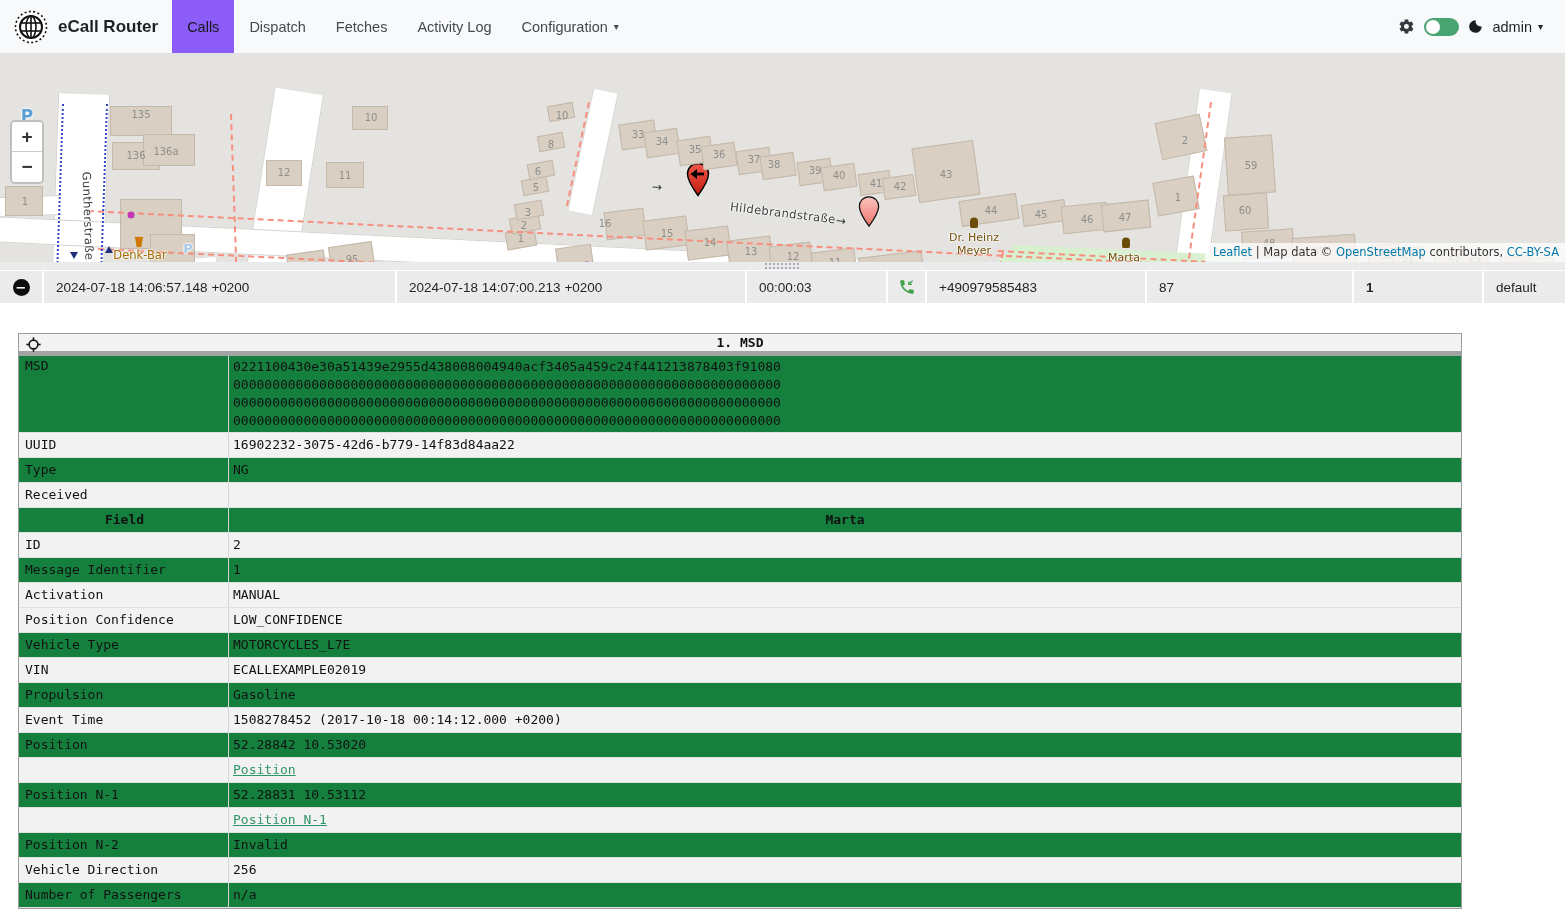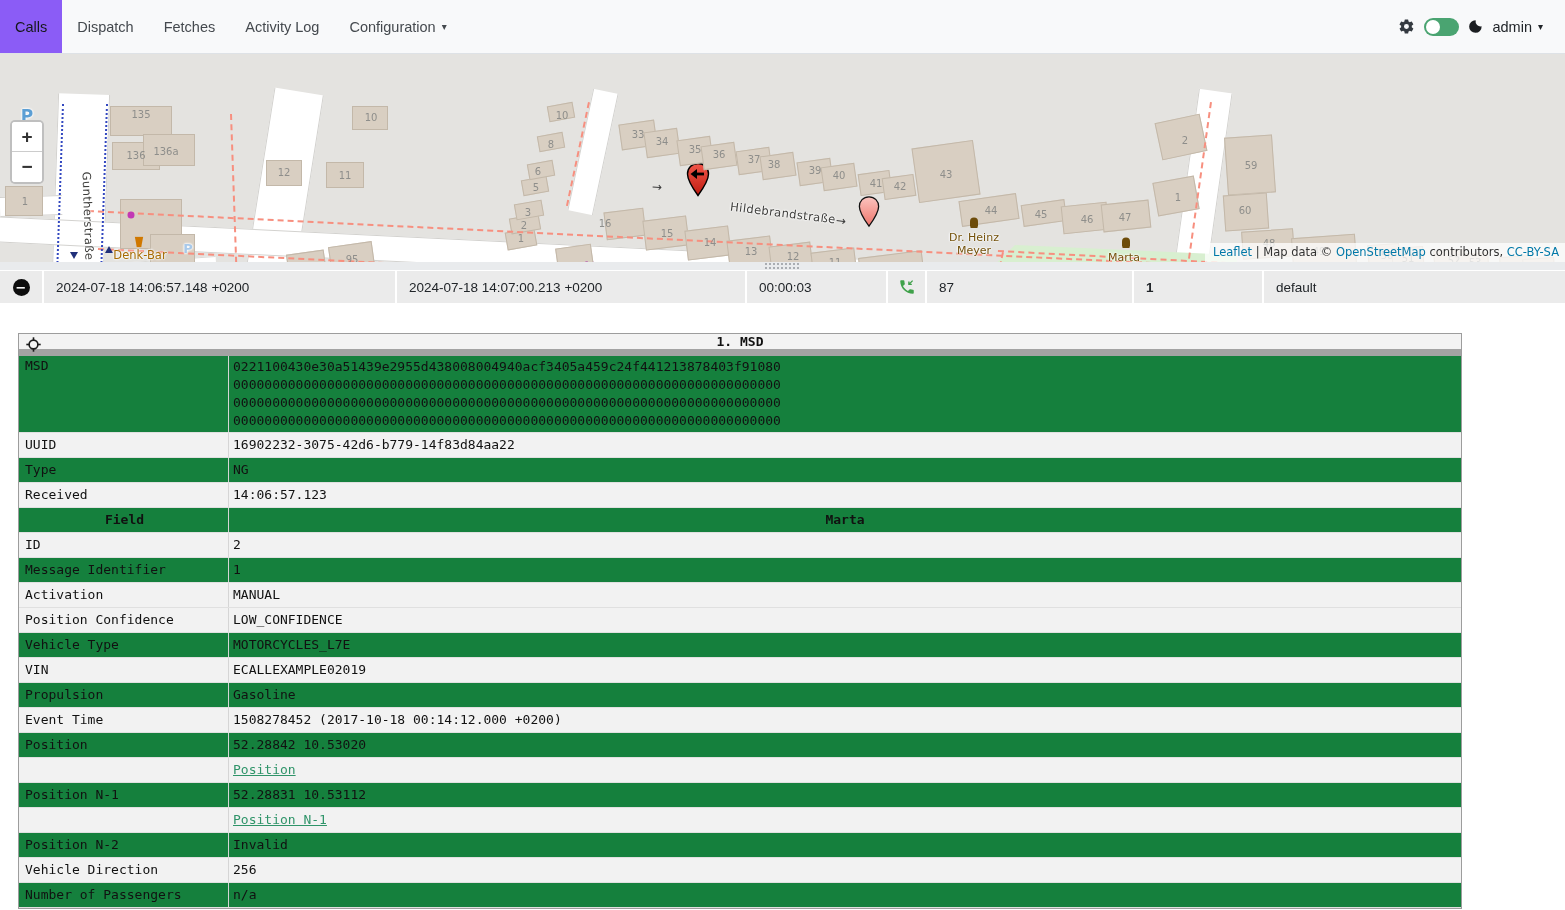--- a/index.html
+++ b/index.html
@@ -89,37 +89,48 @@
   .c-caller { width:220px; }
   .c-code { width:207px; }
   .c-count { width:130px; font-weight:bold; }
   .c-profile { flex:1; }
   .minus-circle { width:17px; height:17px; border-radius:50%; background:#0d0d0d; color:#fff;
                   display:flex; align-items:center; justify-content:center; font:bold 13px "DejaVu Sans",sans-serif; cursor:pointer; }
 
   
   .msd-wrap { margin:30px 0 0 18px; width:1444px; border:1px solid #9d9d9d;
               font-family:"DejaVu Sans Mono","Liberation Mono",monospace; font-size:13px; color:#111; }
-  .msd-header { height:22px; background:#f3f3f3; border-bottom:7px solid #a3a3a3; position:relative;
+  .msd-header { height:22px; background:#f3f3f3; border-bottom:5px solid #a3a3a3; position:relative;
                 display:flex; align-items:center; justify-content:center; font-weight:bold; }
   .msd-header .target { position:absolute; left:7px; top:3px; cursor:pointer; }
   .trow { display:flex; border-bottom:1px solid #e0e0e0; background:#15803d; }
   .trow.stripe { background:#f2f2f2; }
   .tc-label { width:210px; padding:2px 4px 2px 6px; border-right:1px solid #d5d5d5; }
   .tc-value { flex:1; padding:2px 4px 2px 4px; }
   .trow.colhead { font-weight:bold; }
   .trow.colhead .tc-label, .trow.colhead .tc-value { text-align:center; }
   .trow .line { line-height:18px; }
   .trow:not(.msd-row) .tc-label, .trow:not(.msd-row) .tc-value { line-height:20px; }
   .green-link { color:#2f9469; text-decoration:underline; cursor:pointer; }
 </style>
 </head>
 <body>
 
 <div class="navbar">
+  <div class="brand-wrap">
+    <svg width="34" height="34" viewBox="0 0 34 34">
+      <circle cx="17" cy="17" r="15.5" fill="#fff" stroke="#111" stroke-width="1.6" stroke-dasharray="2 2.4"></circle>
+      <circle cx="17" cy="17" r="11" fill="none" stroke="#111" stroke-width="2"></circle>
+      <ellipse cx="17" cy="17" rx="5" ry="11" fill="none" stroke="#111" stroke-width="1.6"></ellipse>
+      <line x1="6" y1="13" x2="28" y2="13" stroke="#111" stroke-width="1.6"></line>
+      <line x1="6" y1="21" x2="28" y2="21" stroke="#111" stroke-width="1.6"></line>
+      <line x1="17" y1="6" x2="17" y2="28" stroke="#111" stroke-width="1.6"></line>
+    </svg>
+    <span class="brand">eCall Router</span>
+  </div>
   <div class="main-nav">
       <div class="nav-item active">Calls</div>
       <div class="nav-item">Dispatch</div>
       <div class="nav-item">Fetches</div>
       <div class="nav-item">Activity Log</div>
       <div class="nav-item">Configuration<span class="caret">▾</span></div>
     </div>
   <div class="nav-right">
     <svg width="17" height="17" viewBox="0 0 24 24">
       <path fill="#343a40" d="M19.4 13c.04-.33.06-.66.06-1s-.02-.67-.06-1l2.1-1.65a.5.5 0 0 0 .12-.64l-2-3.46a.5.5 0 0 0-.6-.22l-2.48 1a7.6 7.6 0 0 0-1.73-1l-.38-2.65A.5.5 0 0 0 13.93 2h-4a.5.5 0 0 0-.5.42l-.37 2.65c-.63.26-1.2.6-1.74 1l-2.48-1a.5.5 0 0 0-.6.22l-2 3.46a.5.5 0 0 0 .12.64L4.46 11c-.04.33-.06.66-.06 1s.02.67.06 1l-2.1 1.65a.5.5 0 0 0-.12.64l2 3.46c.14.24.42.34.6.22l2.48-1c.54.4 1.11.74 1.74 1l.37 2.65c.04.24.25.42.5.42h4c.25 0 .46-.18.5-.42l.38-2.65a7.6 7.6 0 0 0 1.73-1l2.48 1c.23.09.5 0 .6-.22l2-3.46a.5.5 0 0 0-.12-.64L19.4 13zm-7.47 2.5a3.5 3.5 0 1 1 0-7 3.5 3.5 0 0 1 0 7z"></path>
@@ -329,20 +340,21 @@
   </div>
   <div class="cell c-start">2024-07-18 14:06:57.148 +0200</div>
   <div class="cell c-end">2024-07-18 14:07:00.213 +0200</div>
   <div class="cell c-dur">00:00:03</div>
   <div class="cell c-phone">
     <svg width="18" height="18" viewBox="0 0 24 24">
       <path fill="#3fa14a" d="M6.62 10.79c1.44 2.83 3.76 5.14 6.59 6.59l2.2-2.2c.27-.27.67-.36 1.02-.24 1.12.37 2.33.57 3.57.57.55 0 1 .45 1 1V20c0 .55-.45 1-1 1-9.39 0-17-7.61-17-17 0-.55.45-1 1-1h3.5c.55 0 1 .45 1 1 0 1.25.2 2.45.57 3.57.11.35.03.74-.25 1.02l-2.2 2.2z"></path>
       <path fill="none" stroke="#3fa14a" stroke-width="1.8" d="M19.5 3.5 L14.5 8.5 M14.5 4.6 V8.5 H18.4"></path>
     </svg>
   </div>
+  <div class="cell c-caller">+490979585483</div>
   <div class="cell c-code">87</div>
   <div class="cell c-count">1</div>
   <div class="cell c-profile">default</div>
 </div>
 
 <div class="msd-wrap">
   <div class="msd-header">
     <svg class="target" width="15" height="15" viewBox="0 0 24 24">
       <circle cx="12" cy="12" r="7" fill="none" stroke="#1b1b1b" stroke-width="2.6"></circle>
       <line x1="12" y1="0.5" x2="12" y2="5.5" stroke="#1b1b1b" stroke-width="2.6"></line>
@@ -365,21 +377,20 @@
       <div class="trow stripe">
         <div class="tc-label">UUID</div>
         <div class="tc-value">16902232-3075-42d6-b779-14f83d84aa22</div>
       </div>
       <div class="trow">
         <div class="tc-label">Type</div>
         <div class="tc-value">NG</div>
       </div>
       <div class="trow stripe">
         <div class="tc-label">Received</div>
-        <div class="tc-value">14:06:57.123</div>
       </div>
     </div>
   <div class="trow colhead">
     <div class="tc-label">Field</div>
     <div class="tc-value">Marta</div>
   </div>
   <div>
       <div class="trow stripe">
         <div class="tc-label">ID</div>
         <div class="tc-value">2</div>

